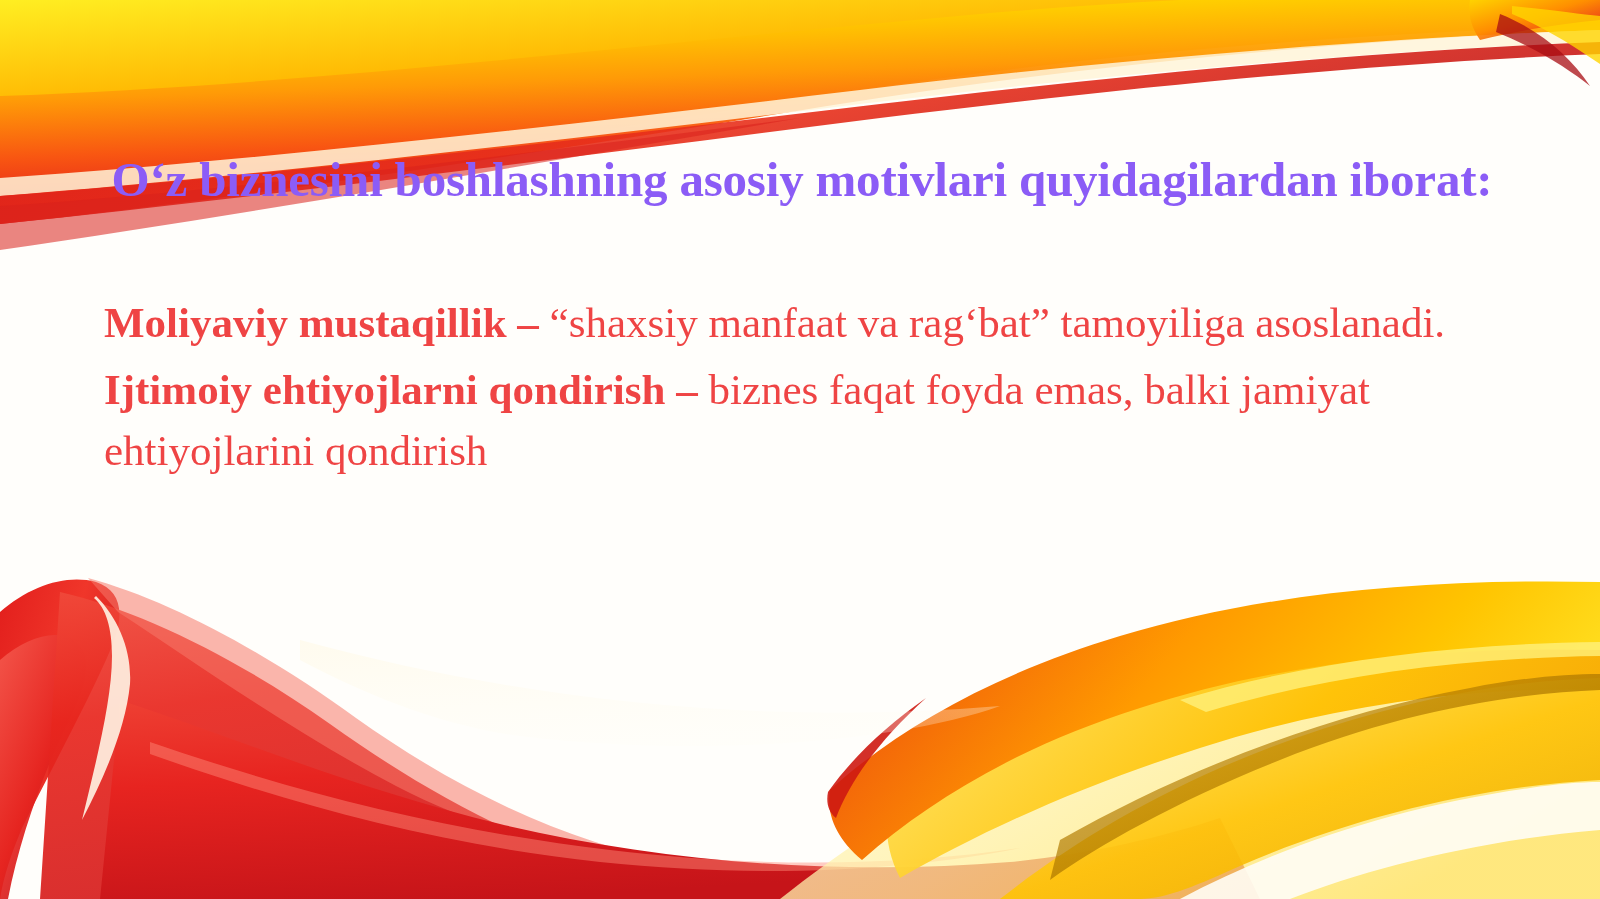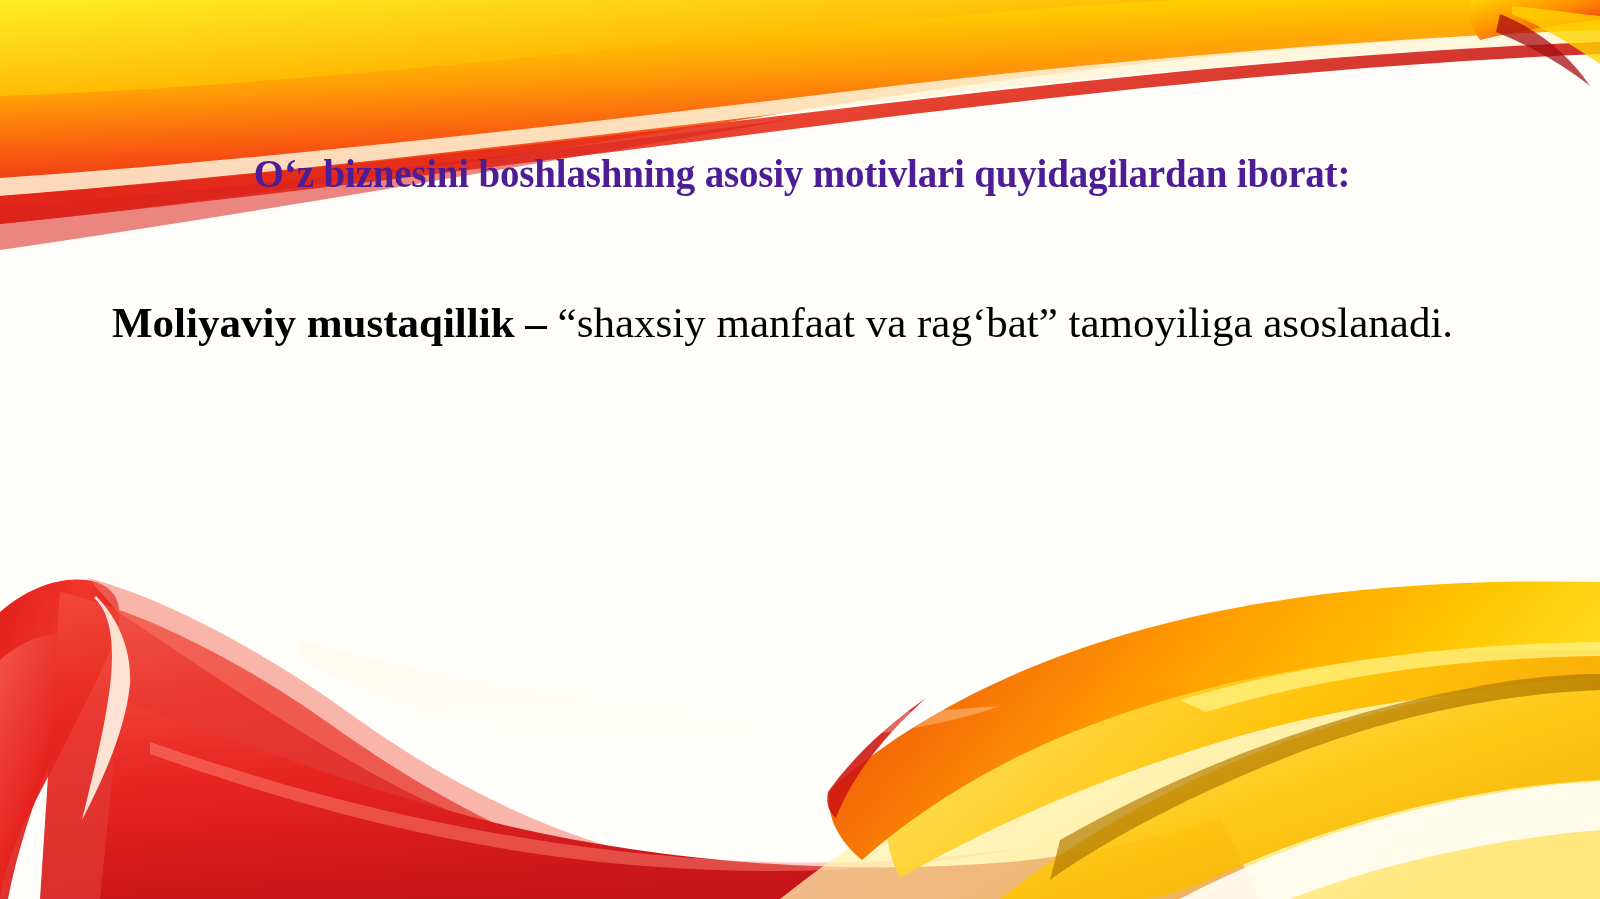--- a/index.html
+++ b/index.html
@@ -38,39 +38,39 @@
     width: 1600px;
     height: 899px;
   }
 
   .slide-title {
     position: absolute;
     left: 92px;
     top: 148px;
     width: 1420px;
     text-align: center;
-    font-size: 39px;
+    font-size: 49px;
     font-weight: bold;
     line-height: 1.32;
-    color: #4c1d95;
+    color: #8b5cf6;
     letter-spacing: -0.2px;
   }
 
   .body-block {
     position: absolute;
     left: 96px;
     top: 292px;
     width: 1410px;
   }
 
   .body-para {
     font-size: 43px;
     line-height: 1.42;
-    color: #000000;
-    margin: 0 0 6px 16px;
+    color: #ef4444;
+    margin: 0 0 6px 8px;
     text-align: left;
   }
   .body-para:last-child { margin-bottom: 0; }
 
   .lead {
     font-weight: bold;
   }
   .rest {
     font-weight: normal;
   }
@@ -239,17 +239,20 @@
 
     <div class="slide-title">O‘z biznesini boshlashning asosiy motivlari quyidagilardan iborat:</div>
 
     <div class="body-block">
 
       <p class="body-para">
         <span class="lead">Moliyaviy mustaqillik – </span><span class="rest">“shaxsiy manfaat va rag‘bat” tamoyiliga asoslanadi.</span>
       </p>
 
 
+      <p class="body-para">
+        <span class="lead">Ijtimoiy ehtiyojlarni qondirish – </span><span class="rest">biznes faqat foyda emas, balki jamiyat ehtiyojlarini qondirish</span>
+      </p>
 
 
     </div>
   </div>
 </div>
 
 </body></html>

